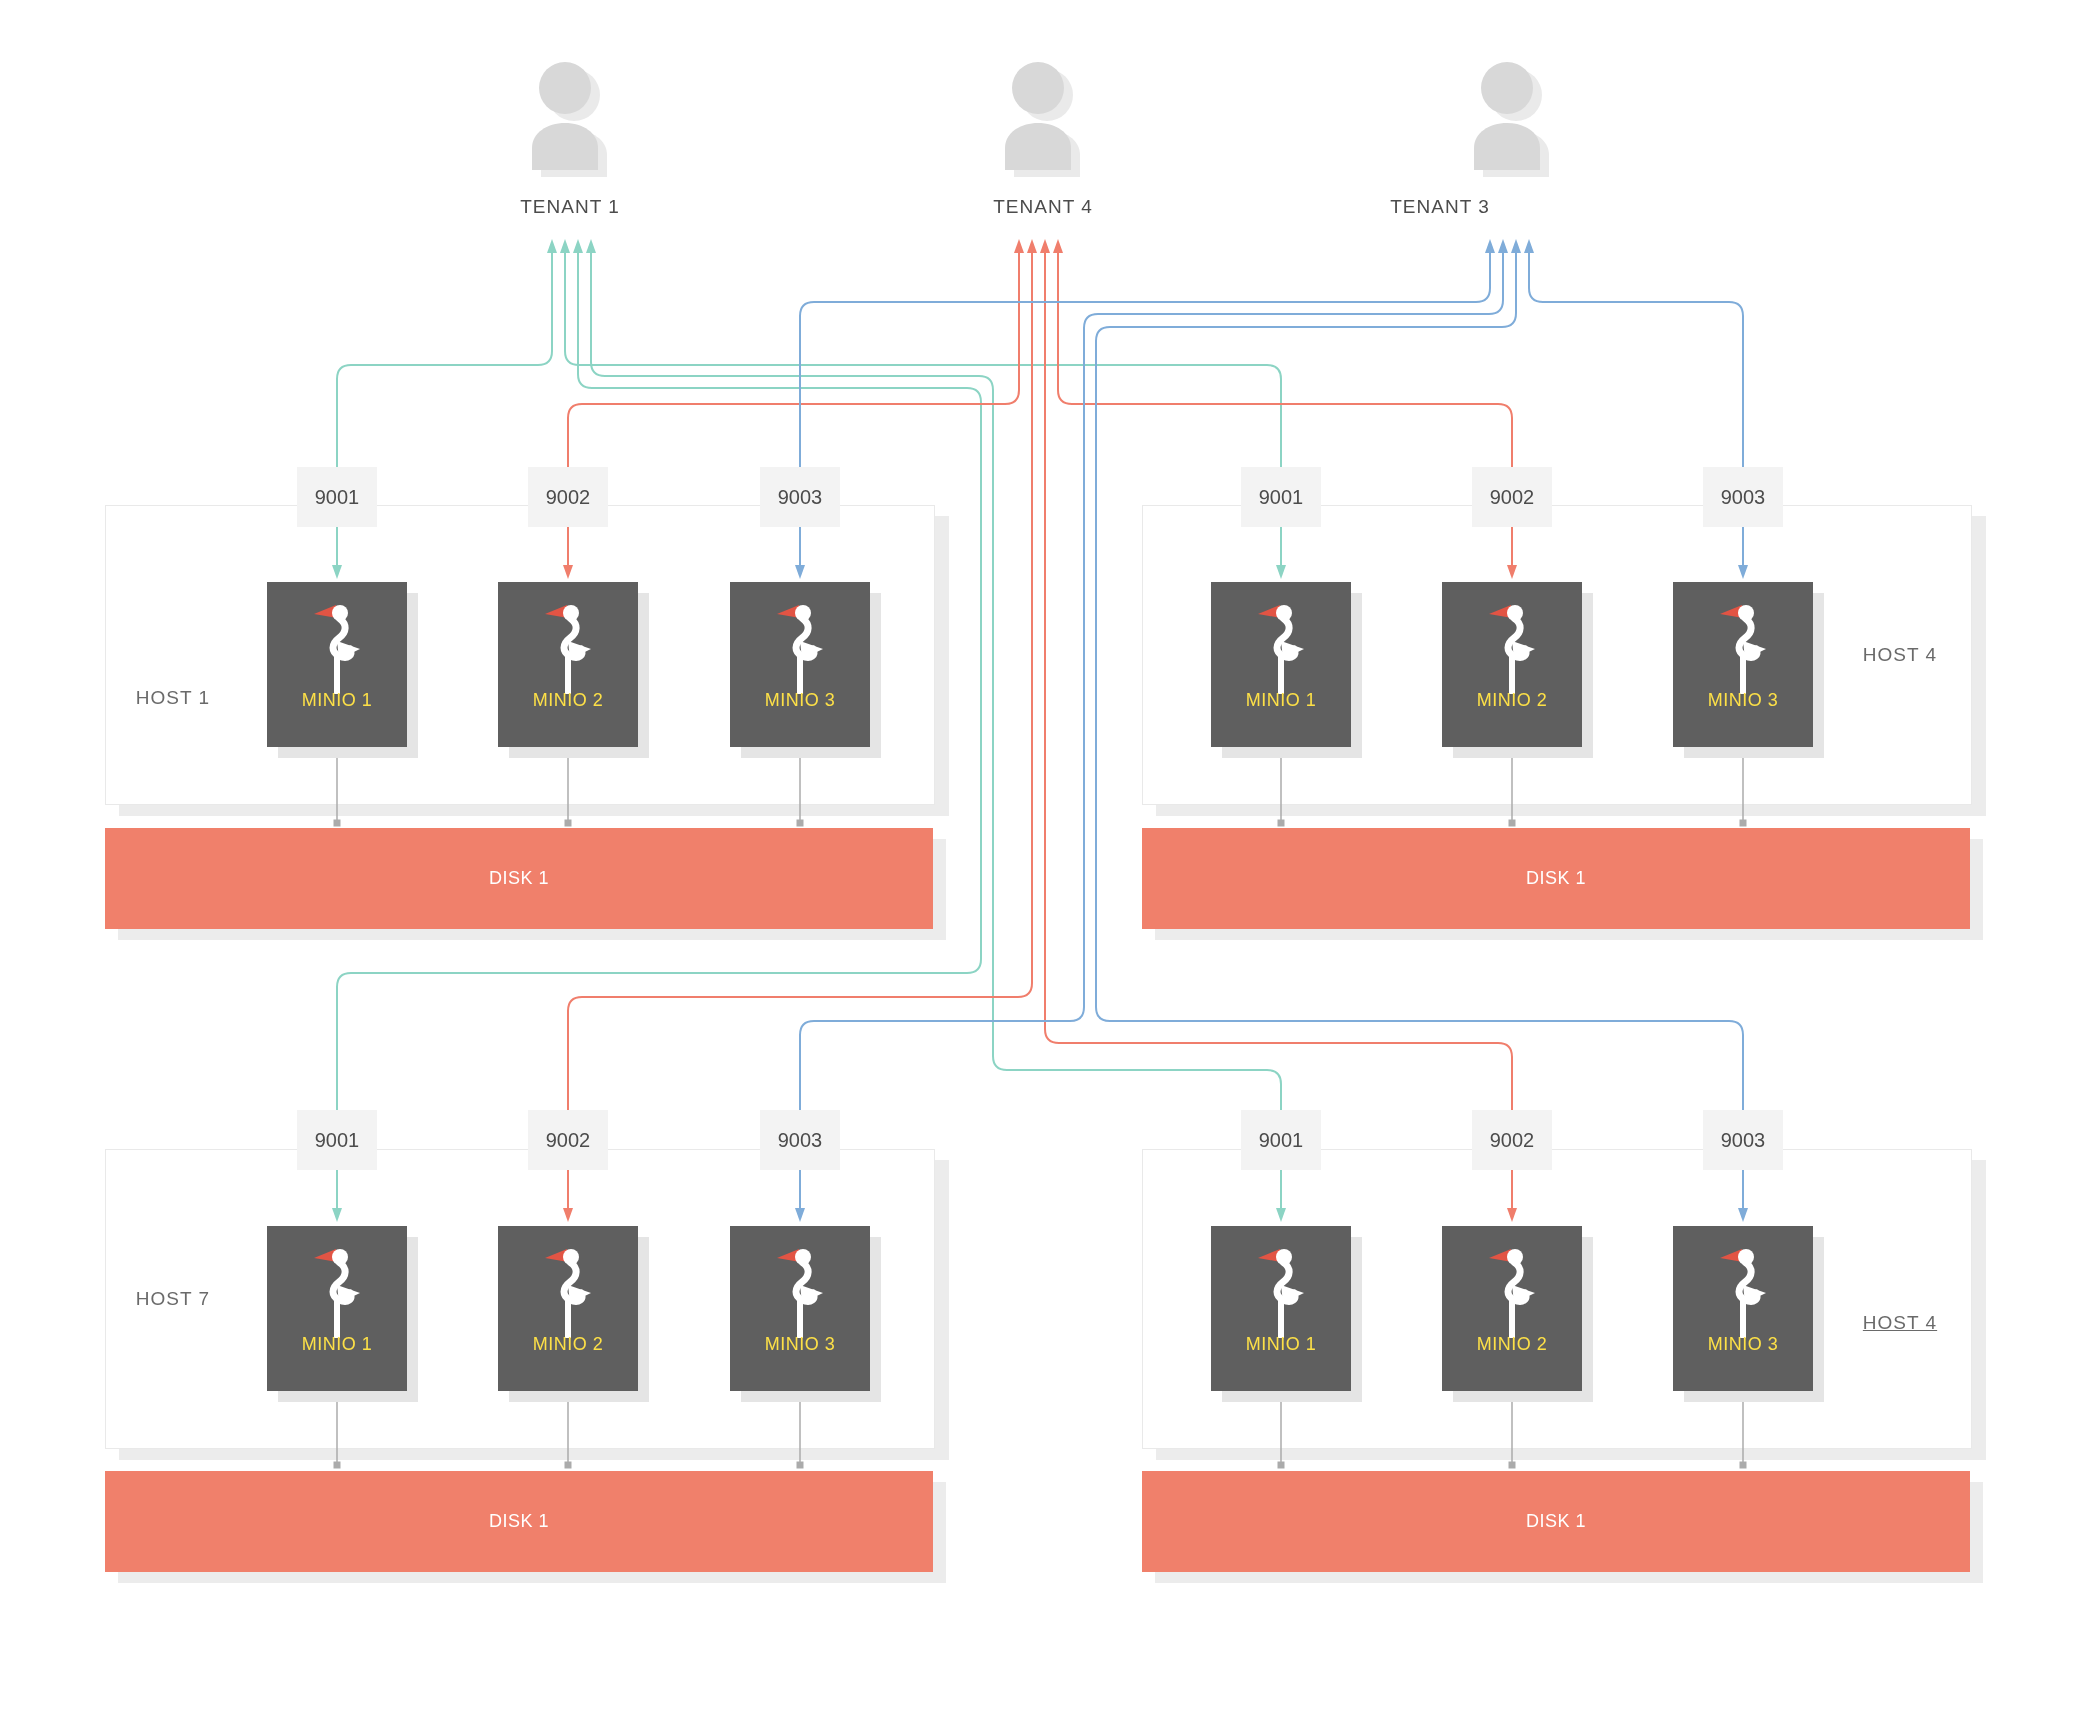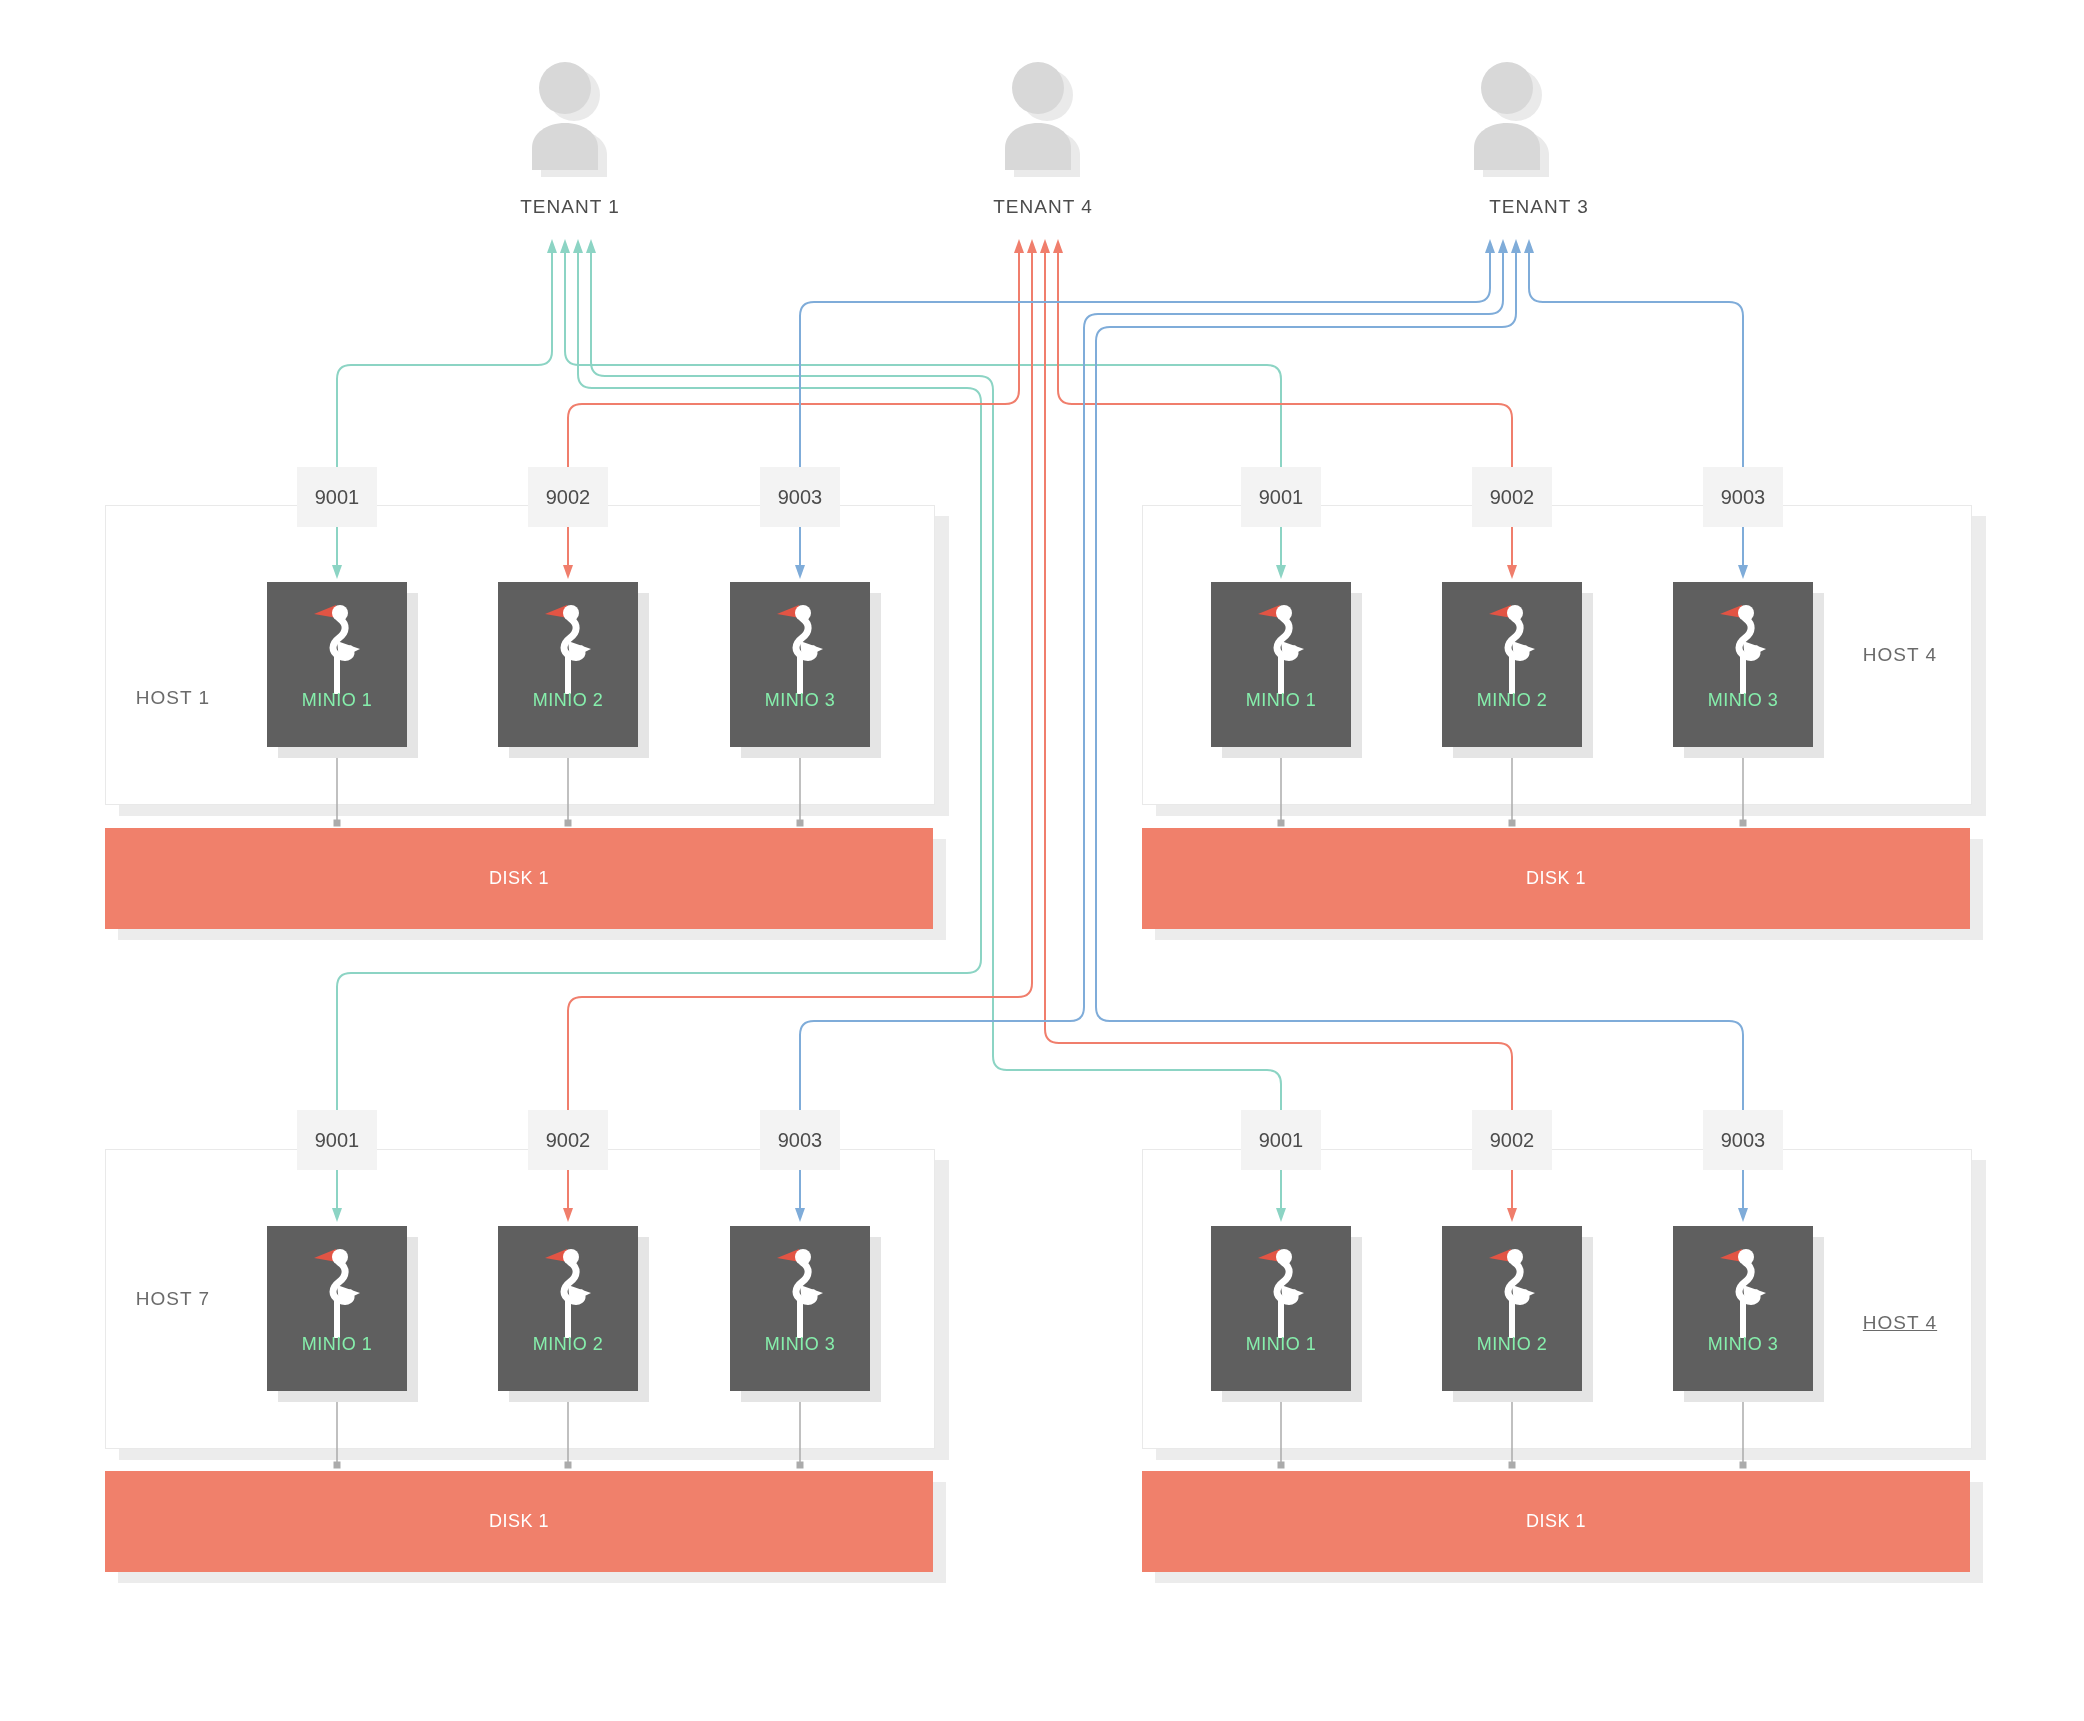--- a/index.html
+++ b/index.html
@@ -33,21 +33,21 @@
     display:flex;align-items:center;justify-content:center;
     font-size:20px;color:#4c4c4c;
   }
   
   .minio-box{
     position:absolute;width:140px;height:165px;background:var(--c-minio);z-index:3;
     box-shadow:11px 11px 0 0 #e5e5e5;
   }
   .minio-label{
     position:absolute;left:0;top:108px;width:100%;text-align:center;
-    font-size:18px;color:#86efac;letter-spacing:0.5px;
+    font-size:18px;color:#fde047;letter-spacing:0.5px;
   }
   .bird{position:absolute;left:42px;top:20px;}
   
   .disk-bar{
     position:absolute;width:828px;height:101px;background:var(--c-disk);z-index:3;
     box-shadow:13px 11px 0 0 #ececec;
     display:flex;align-items:center;justify-content:center;
     font-size:18px;color:#ffffff;letter-spacing:0.5px;
   }
   
@@ -194,21 +194,21 @@
   <svg class="tenant-icon" style="left:1454px;top:52px;" width="116" height="126" viewBox="0 0 116 126">
     <g fill="#eaeaea" transform="translate(9,7)">
       <circle cx="53" cy="36" r="26"></circle>
       <path d="M20,118 v-22 c0,-15 15,-25 33,-25 s33,10 33,25 v22 z"></path>
     </g>
     <g fill="#d8d8d8">
       <circle cx="53" cy="36" r="26"></circle>
       <path d="M20,118 v-22 c0,-15 15,-25 33,-25 s33,10 33,25 v22 z"></path>
     </g>
   </svg>
-  <div class="tenant-label" style="left:1439px;top:196px;">TENANT 3</div>
+  <div class="tenant-label" style="left:1340px;top:196px;">TENANT 3</div>
 
   <div class="host-label" style="left:103px;top:644px;margin-top:43px;">HOST 1</div>
   <div class="host-label" style="left:1830px;top:644px;">HOST 4</div>
   <div class="host-label" style="left:103px;top:1288px;">HOST 7</div>
   <div class="host-label" style="left:1830px;top:1312px;text-decoration:underline;">HOST 4</div>
 
   <div class="port-label" style="left:297px;top:467px;">9001</div>
   <div class="port-label" style="left:528px;top:467px;">9002</div>
   <div class="port-label" style="left:760px;top:467px;">9003</div>
   <div class="port-label" style="left:1241px;top:467px;">9001</div>

